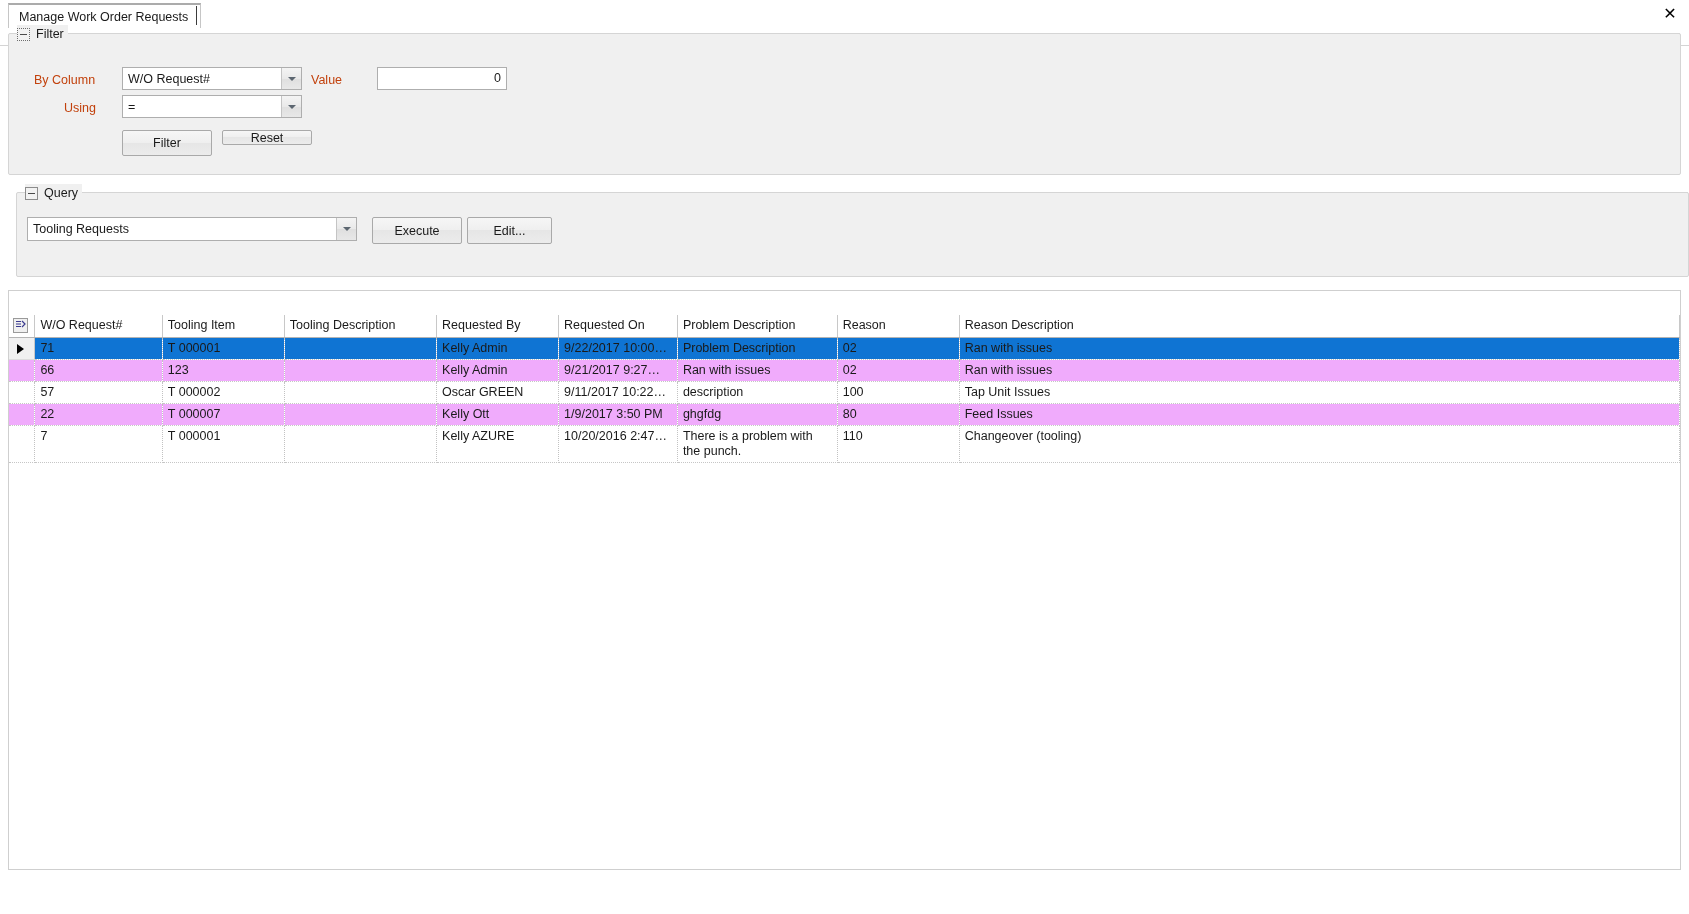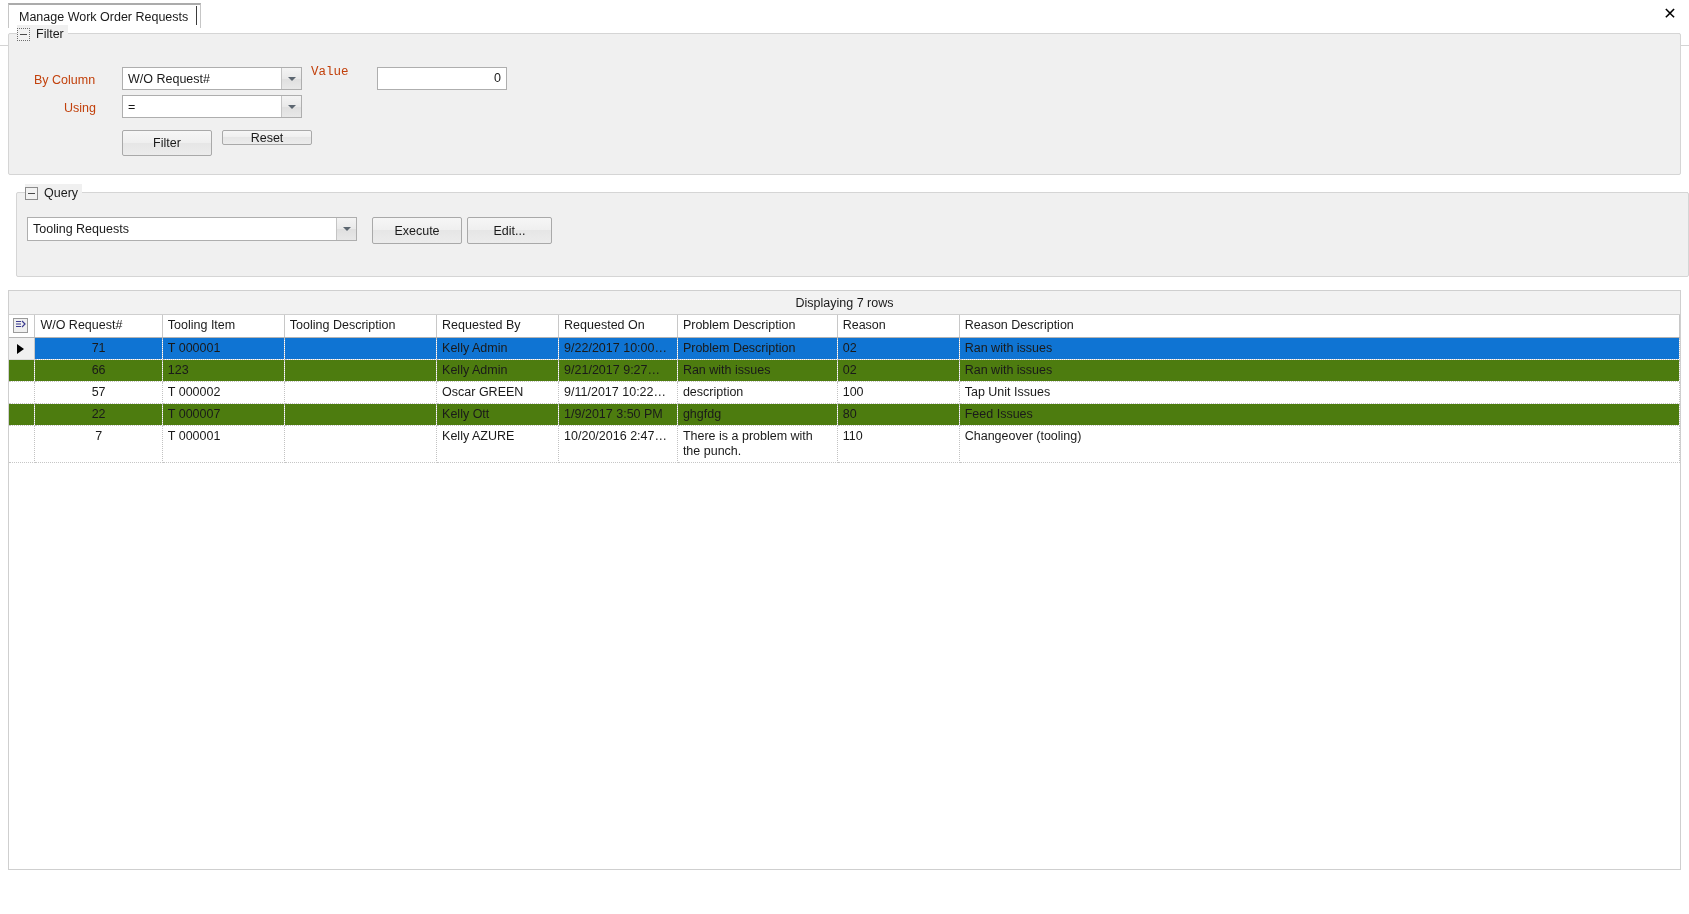--- a/index.html
+++ b/index.html
@@ -129,21 +129,21 @@
     width: 1673px; height: 142px;
   }
   .form-label {
     position: absolute;
     font-size: 12.5px;
     color: #c2410c;
     white-space: nowrap;
   }
   #label-by-column { left: 25px; top: 39px; }
   #label-using     { left: 25px; top: 67px; margin-left: 30px; }
-  #label-value     { left: 302px; top: 31px; font-family: Liberation Mono, monospace; }
+  #label-value     { left: 302px; top: 39px; }
 
   
   .combobox {
     position: absolute;
     box-sizing: border-box;
     background: #ffffff;
     border: 1px solid #aeaeae;
     display: flex;
     align-items: center;
   }
@@ -301,22 +301,22 @@
     position: relative;
   }
   .row-arrow {
     position: absolute;
     left: 8px; top: 6px;
     width: 0; height: 0;
     border-top: 5px solid transparent;
     border-bottom: 5px solid transparent;
     border-left: 7px solid #000000;
   }
-  td.num { text-align: center; }
-  tr.alt td { background: #4d7c0f; margin-top: 44px; }
+  td.num { text-align: left; }
+  tr.alt td { background: #f0abfc; margin-top: 44px; }
   tr.plain td { background: #ffffff; }
   tr.selected td {
     background: #0f74d3;
     color: #ffffff;
     border-right: 1px dotted #3e90de;
     border-bottom: 1px dotted #3e90de;
   }
   tr.selected td.gutter-cell {
     background: #f0f0f0;
     border-right: 1px solid #c8c8c8;
@@ -373,21 +373,20 @@
     <div class="combobox" id="combo-query">
       <span class="cb-text">Tooling Requests</span>
       <span class="cb-arrow-btn"></span>
     </div>
     <div class="button" id="execute-button">Execute</div>
     <div class="button" id="edit-button">Edit...</div>
   <div class="legend-rule" style="left: 67px; right: 0px;"></div>
     </div>
 
   <div id="grid-panel">
-    <div id="grid-status-bar">Displaying 7 rows</div>
     <div id="grid-scroll">
       <table class="datagrid">
         <colgroup id="grid-colgroup">
             <col style="width: 24px;">
             <col style="width: 118px;">
             <col style="width: 113px;">
             <col style="width: 141px;">
             <col style="width: 113px;">
             <col style="width: 110px;">
             <col style="width: 148px;">

